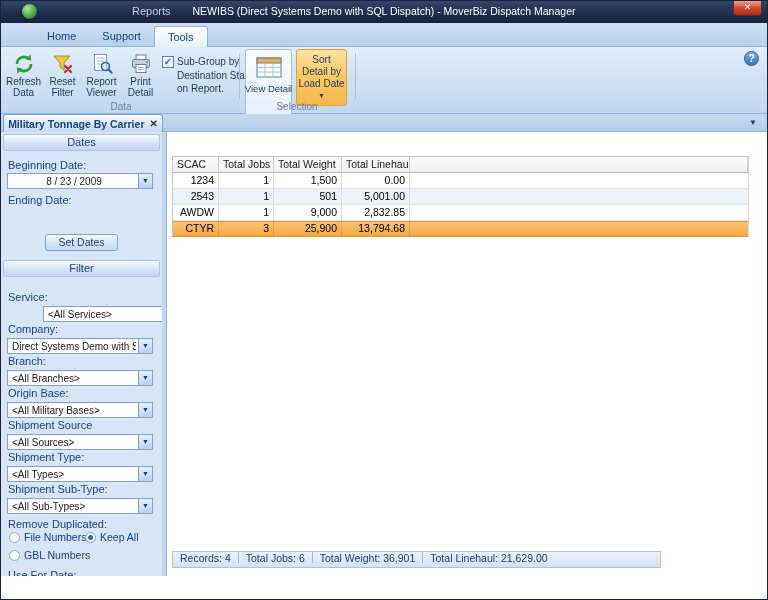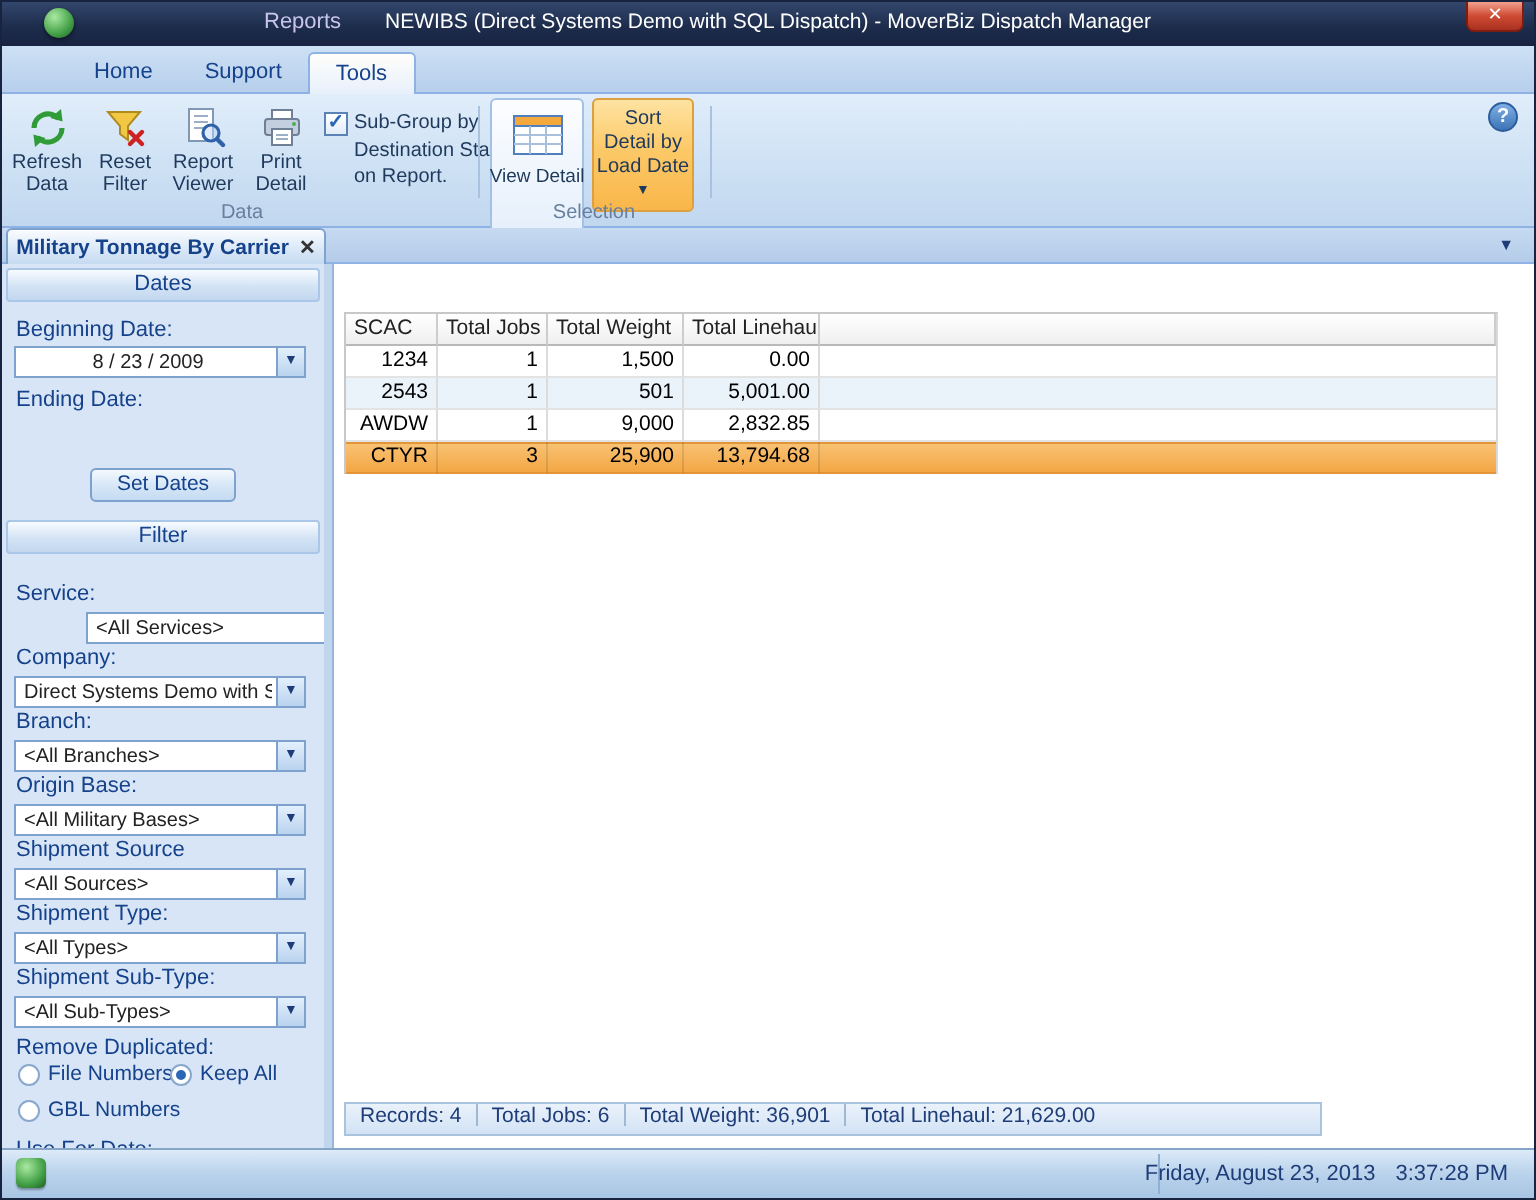--- a/index.html
+++ b/index.html
@@ -382,21 +382,14 @@
         <span class="vsep"></span>
         <span class="item">Total Jobs: 6</span>
         <span class="vsep"></span>
         <span class="item">Total Weight: 36,901</span>
         <span class="vsep"></span>
         <span class="item">Total Linehaul: 21,629.00</span>
       </div>
     </div>
   </div>
 
-  <div id="statusbar">
-    <div id="status-icon"></div>
-    <div id="status-right">
-      <span>Friday, August 23, 2013</span>
-      <span>3:37:28 PM</span>
-    </div>
-  </div>
 
 </div>
 
 </body></html>

